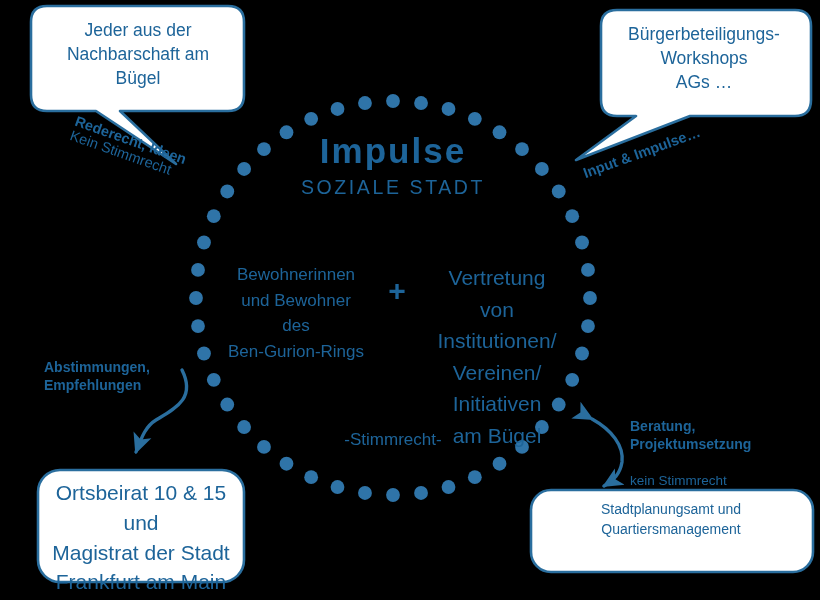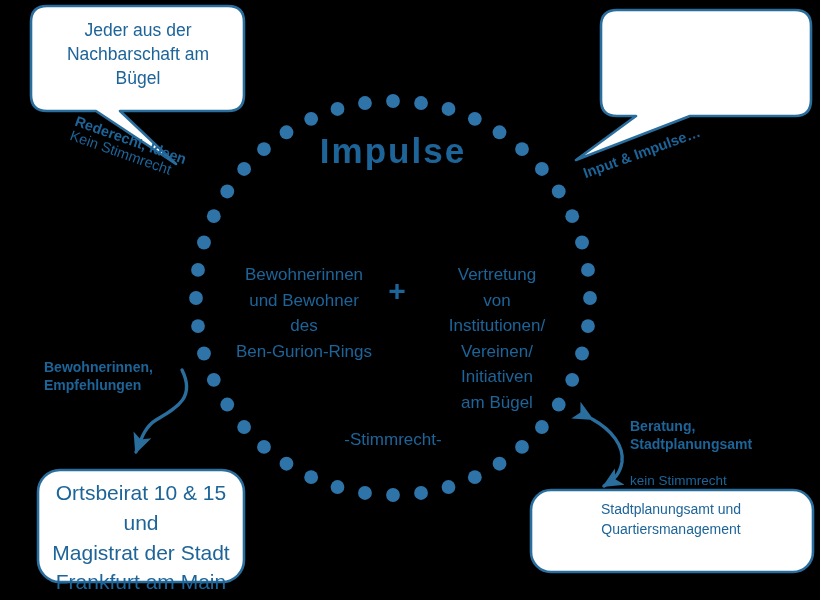--- a/index.html
+++ b/index.html
@@ -54,26 +54,26 @@
   }
   #title-sub1 {
     left: 283px; top: 176px; width: 220px;
     font-size: 19.5px; letter-spacing: 2.6px;
   }
   #title-sub2 {
     left: 283px; top: 203px; width: 220px;
     font-size: 19.5px; letter-spacing: 0.2px;
   }
   #col-left {
-    left: 216px; top: 262px; width: 176px;
+    left: 208px; top: 262px; width: 176px;
     font-size: 17px; line-height: 1.5;
   }
   #col-right {
     left: 424px; top: 262px; width: 146px;
-    font-size: 17px; line-height: 1.5;
+    font-size: 21px; line-height: 1.5;
   }
   #plus-sign {
     left: 383px; top: 276px; width: 28px;
     font-size: 30px; font-weight: bold; line-height: 1;
   }
   #vote-note {
     left: 318px; top: 430px; width: 150px;
     font-size: 17px;
   }
 
@@ -187,50 +187,54 @@
 
     <path d="M182,370 C196,398 176,408 156,420 C146,426 142,436 136,452" fill="none" stroke="#2a6e9e" stroke-width="3.4" stroke-linecap="round" marker-end="url(#ah)"></path>
 
     <path d="M592,419 C612,430 624,446 622,462 C620,474 614,480 604,486" fill="none" stroke="#2a6e9e" stroke-width="3.4" stroke-linecap="round" marker-start="url(#ah)" marker-end="url(#ah)"></path>
   </svg>
 
   <div class="txt bubble-text" id="bubble-tl-text">Jeder aus der
 Nachbarschaft am
 Bügel</div>
 
+  <div class="txt bubble-text" id="bubble-tr-text">Bürgerbeteiligungs-
+Workshops
+AGs …</div>
 
   <div class="diag" id="label-rede">
     <div>Rederecht, Ideen</div>
     <div class="sub">Kein Stimmrecht</div>
   </div>
 
   <div class="diag" id="label-input">Input &amp; Impulse…</div>
 
   <div class="txt" id="title-main">Impulse</div>
+  <div class="txt" id="title-sub1">SOZIALE STADT</div>
 
   <div class="txt" id="col-left">Bewohnerinnen
 und Bewohner
 des
 Ben-Gurion-Rings</div>
   <div class="txt" id="plus-sign">+</div>
   <div class="txt" id="col-right">Vertretung
 von
 Institutionen/
 Vereinen/
 Initiativen
 am Bügel</div>
 
   <div class="txt" id="vote-note">-Stimmrecht-</div>
 
-  <div class="txt" id="label-abst">Bewohnerinnen,
+  <div class="txt" id="label-abst">Abstimmungen,
 Empfehlungen</div>
 
   <div class="txt" id="label-berat">
     <span class="b">Beratung,
-Stadtplanungsamt</span><br>
+Projektumsetzung</span><br>
     <span class="r">kein Stimmrecht</span>
   </div>
 
   <div class="txt" id="box-bl-text">Ortsbeirat 10 &amp; 15
 und
 Magistrat der Stadt
 Frankfurt am Main</div>
   <div class="txt" id="box-br-text">Stadtplanungsamt und
 Quartiersmanagement</div>
 

